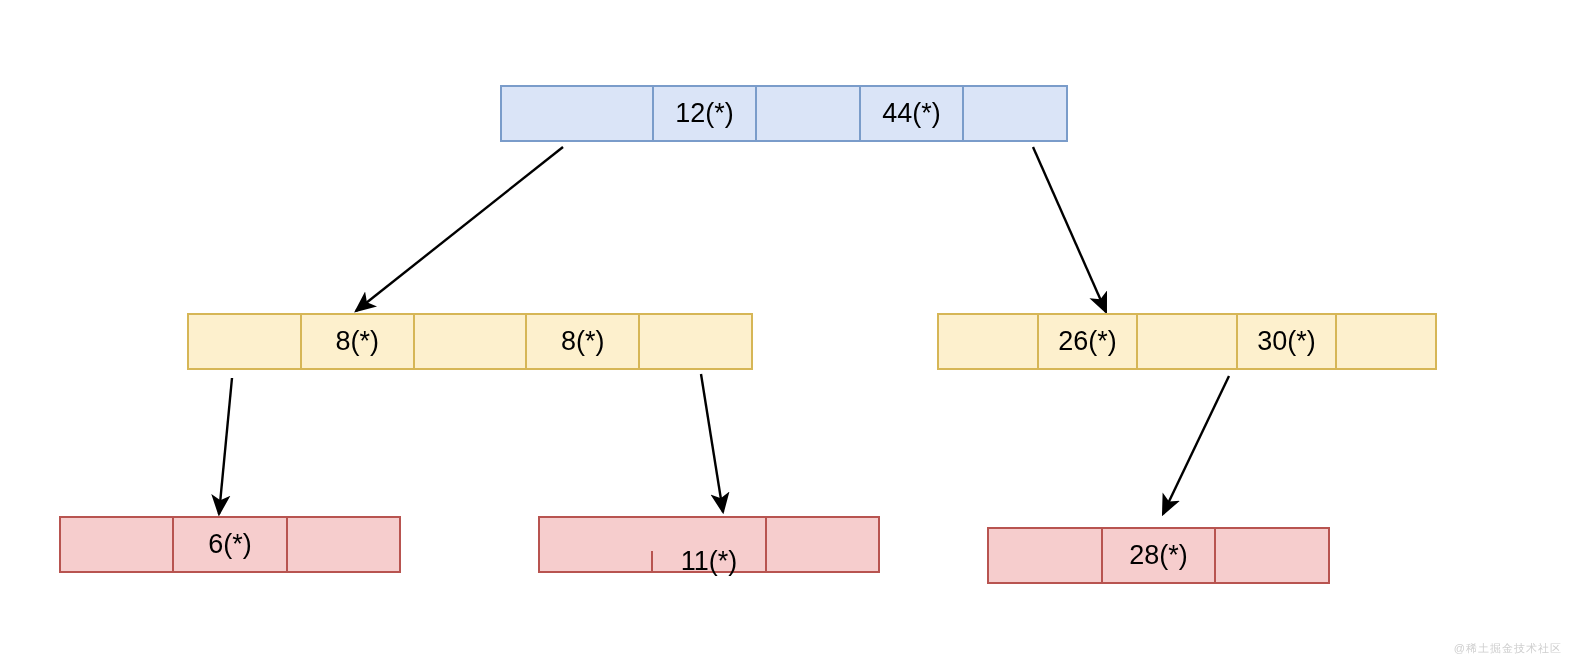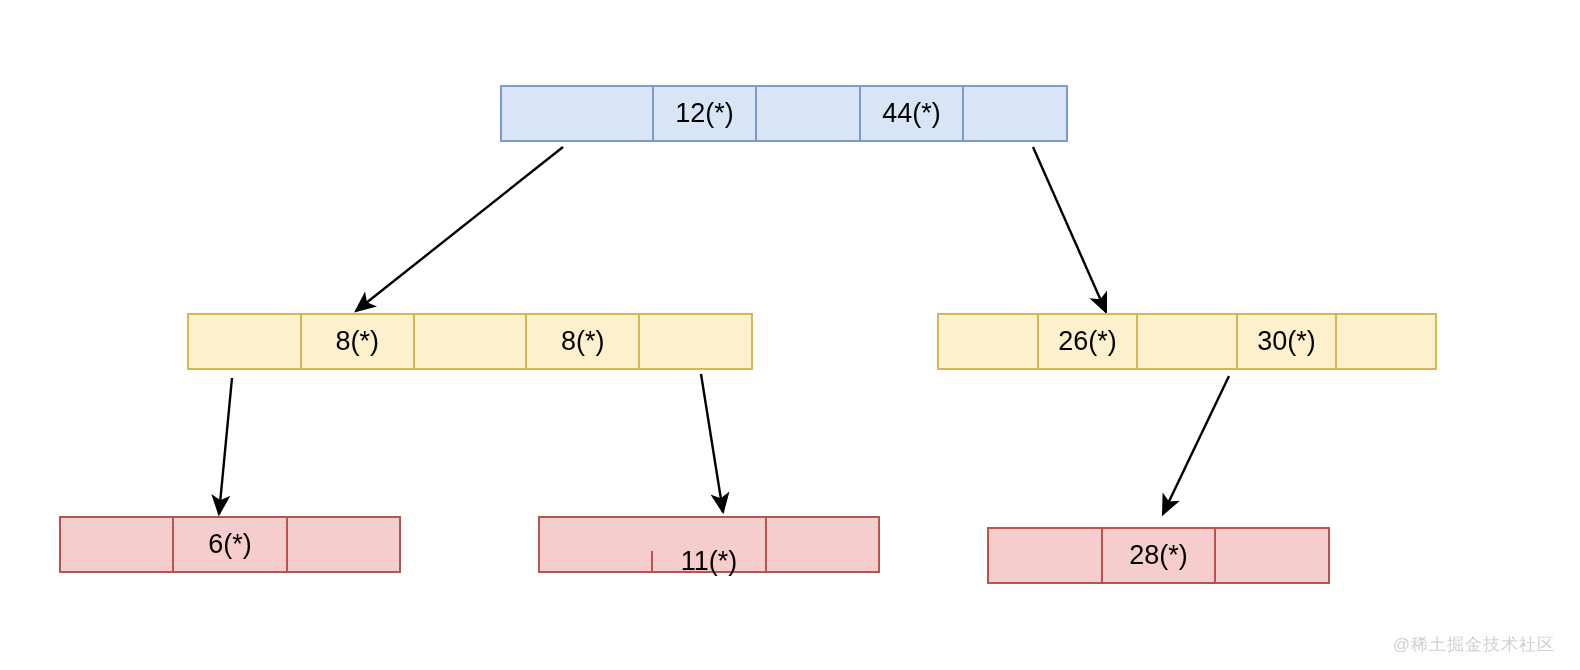--- a/index.html
+++ b/index.html
@@ -54,23 +54,23 @@
     border-color: #d6b656;
   }
   .node-internal .cell + .cell { border-left-color: #d6b656; }
   .node-leaf {
     background: #f6cdcd;
     border-color: #b85450;
   }
   .node-leaf .cell + .cell { border-left-color: #b85450; }
   .watermark {
     position: absolute;
-    right: 25px;
+    right: 18px;
     bottom: 14px;
-    font-size: 17px;
+    font-size: 11px;
     color: #cfcfcf;
     letter-spacing: 1px;
     white-space: nowrap;
   }
 </style>
 </head>
 <body>
 
 <div id="canvas">
 

